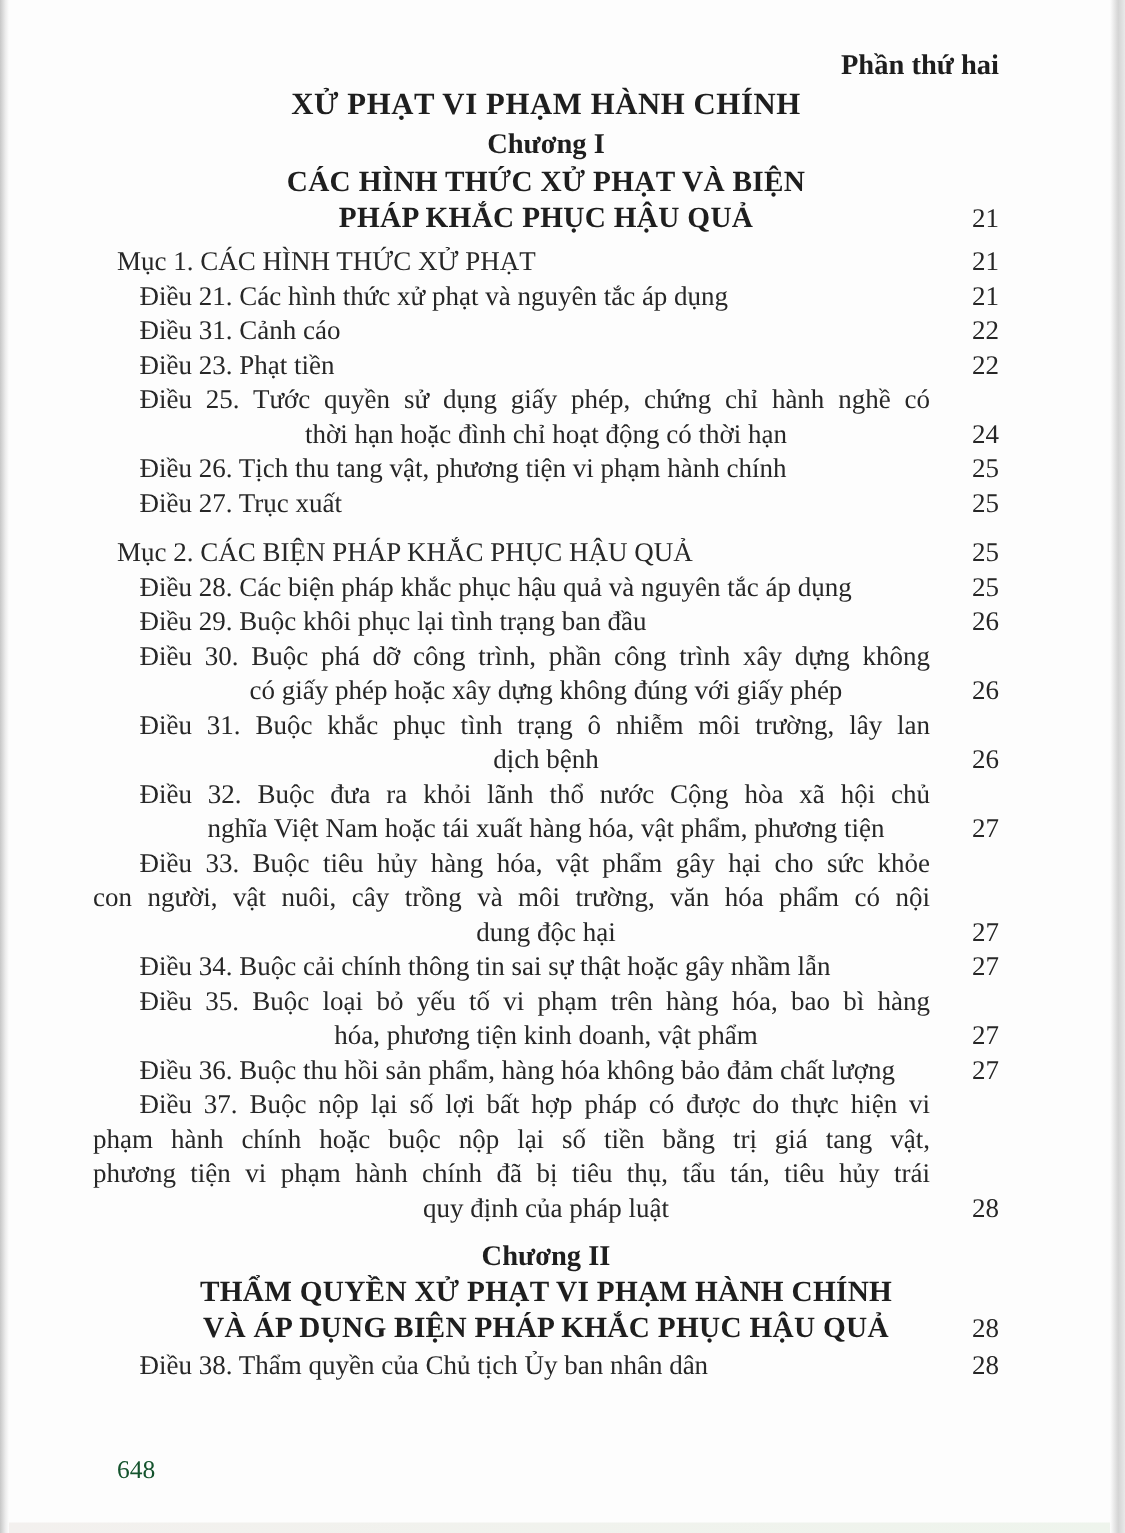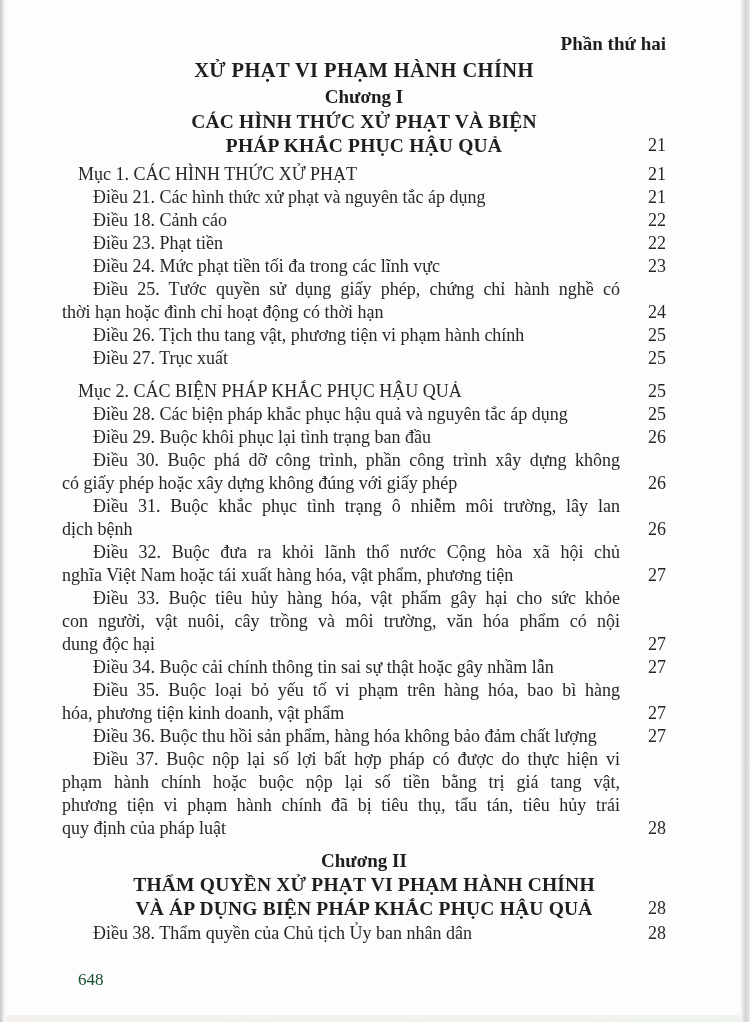--- a/index.html
+++ b/index.html
@@ -30,21 +30,21 @@
   .ch-title-row{position:relative;}
 
   
   .toc{margin-top:6px;}
   .row{position:relative;}
   .ln{font-size:18px;line-height:23px;white-space:nowrap;font-family:Liberation Serif, serif;}
   .ln.stretch{white-space:normal;text-align:justify;text-align-last:justify;padding-right:46px;}
   .ln.dieu{padding-left:31px;}
   .ln.dieu.stretch{padding-left:31px;}
   .ln.muc{padding-left:16px;}
-  .ln.wrap{padding-left:0;}
+  .ln.wrap{padding-left:0;text-align:center;}
   .pg{position:absolute;right:0;bottom:0;font-size:18px;line-height:23px;color:#272727;}
   .gap-muc2{margin-top:10px;}
 
   
   .ch2{margin-top:8px;}
   .ch2 .chapter-label{margin-top:4px;line-height:25px;}
   .d38{margin-top:2px;}
 
   .footer-num{position:absolute;left:78px;top:970px;font-size:17px;color:#14532d;}
 </style>
@@ -69,33 +69,29 @@
         <div class="ln muc">Mục 1. CÁC HÌNH THỨC XỬ PHẠT</div>
         <span class="pg">21</span>
       </div>
 
       <div class="row">
         <div class="ln dieu">Điều 21. Các hình thức xử phạt và nguyên tắc áp dụng</div>
         <span class="pg">21</span>
       </div>
 
       <div class="row">
-        <div class="ln dieu">Điều 18. Cảnh cáo</div>
+        <div class="ln dieu">Điều 31. Cảnh cáo</div>
         <span class="pg">22</span>
       </div>
 
       <div class="row">
         <div class="ln dieu">Điều 23. Phạt tiền</div>
         <span class="pg">22</span>
       </div>
 
-      <div class="row">
-        <div class="ln dieu">Điều 24. Mức phạt tiền tối đa trong các lĩnh vực</div>
-        <span class="pg">23</span>
-      </div>
 
       <div class="row">
         <div class="ln dieu stretch">Điều 25. Tước quyền sử dụng giấy phép, chứng chỉ hành nghề có</div>
         <div class="ln wrap">thời hạn hoặc đình chỉ hoạt động có thời hạn</div>
         <span class="pg">24</span>
       </div>
 
       <div class="row">
         <div class="ln dieu">Điều 26. Tịch thu tang vật, phương tiện vi phạm hành chính</div>
         <span class="pg">25</span>

